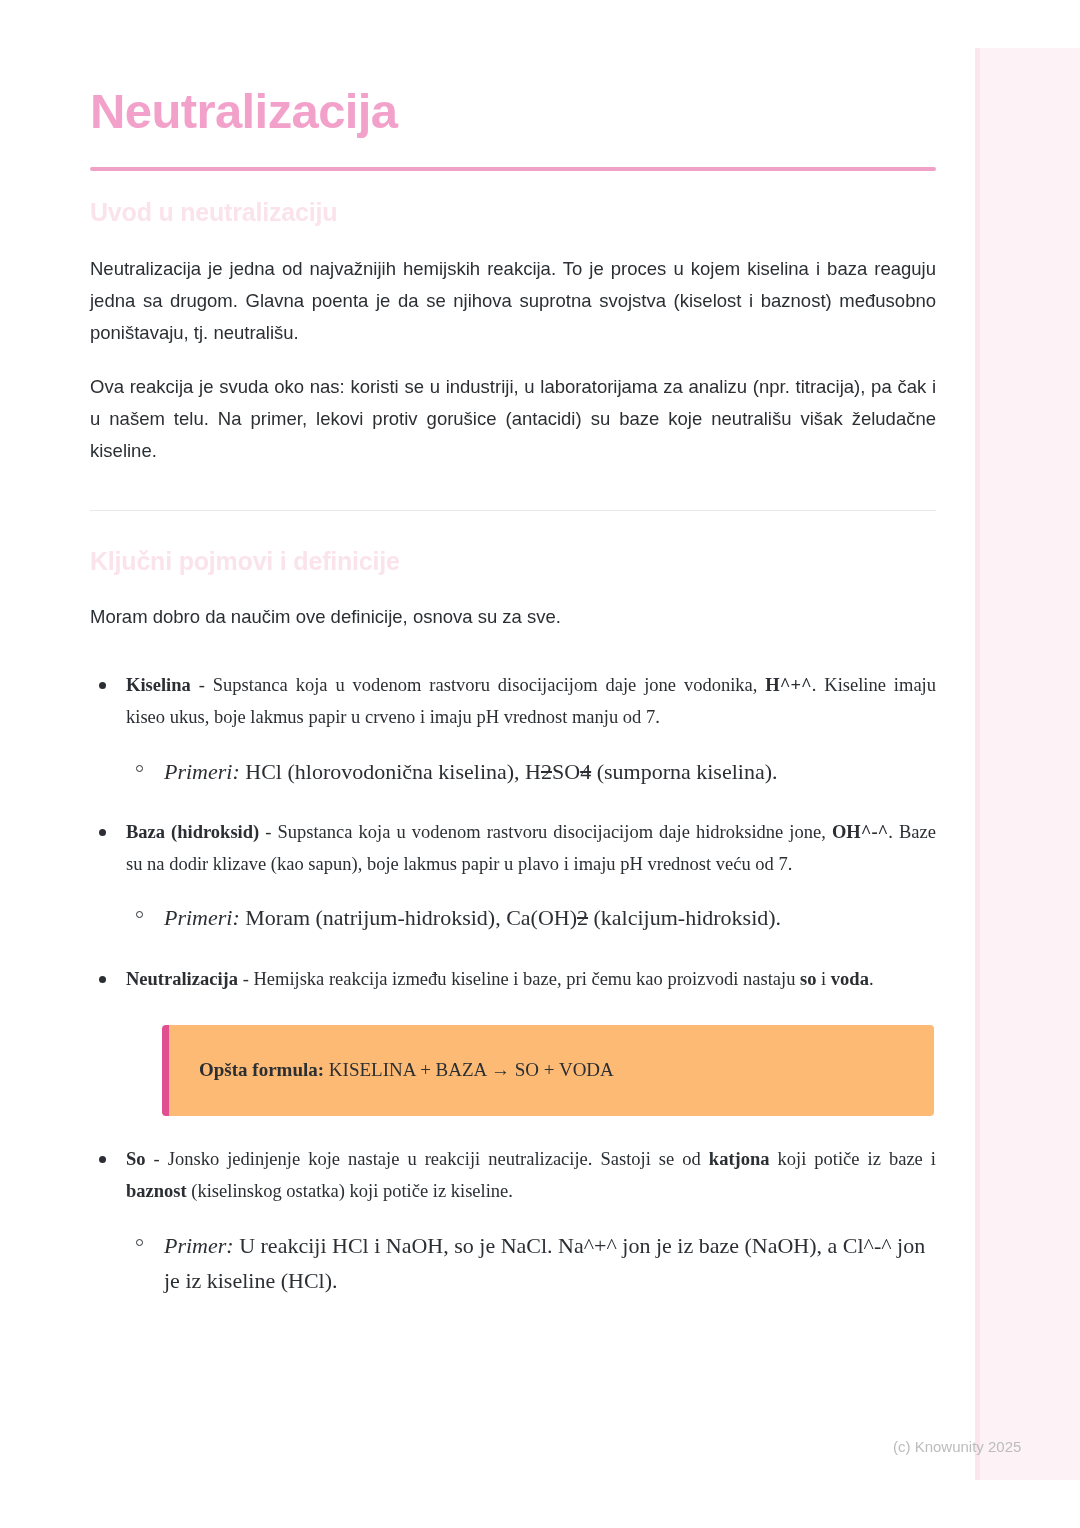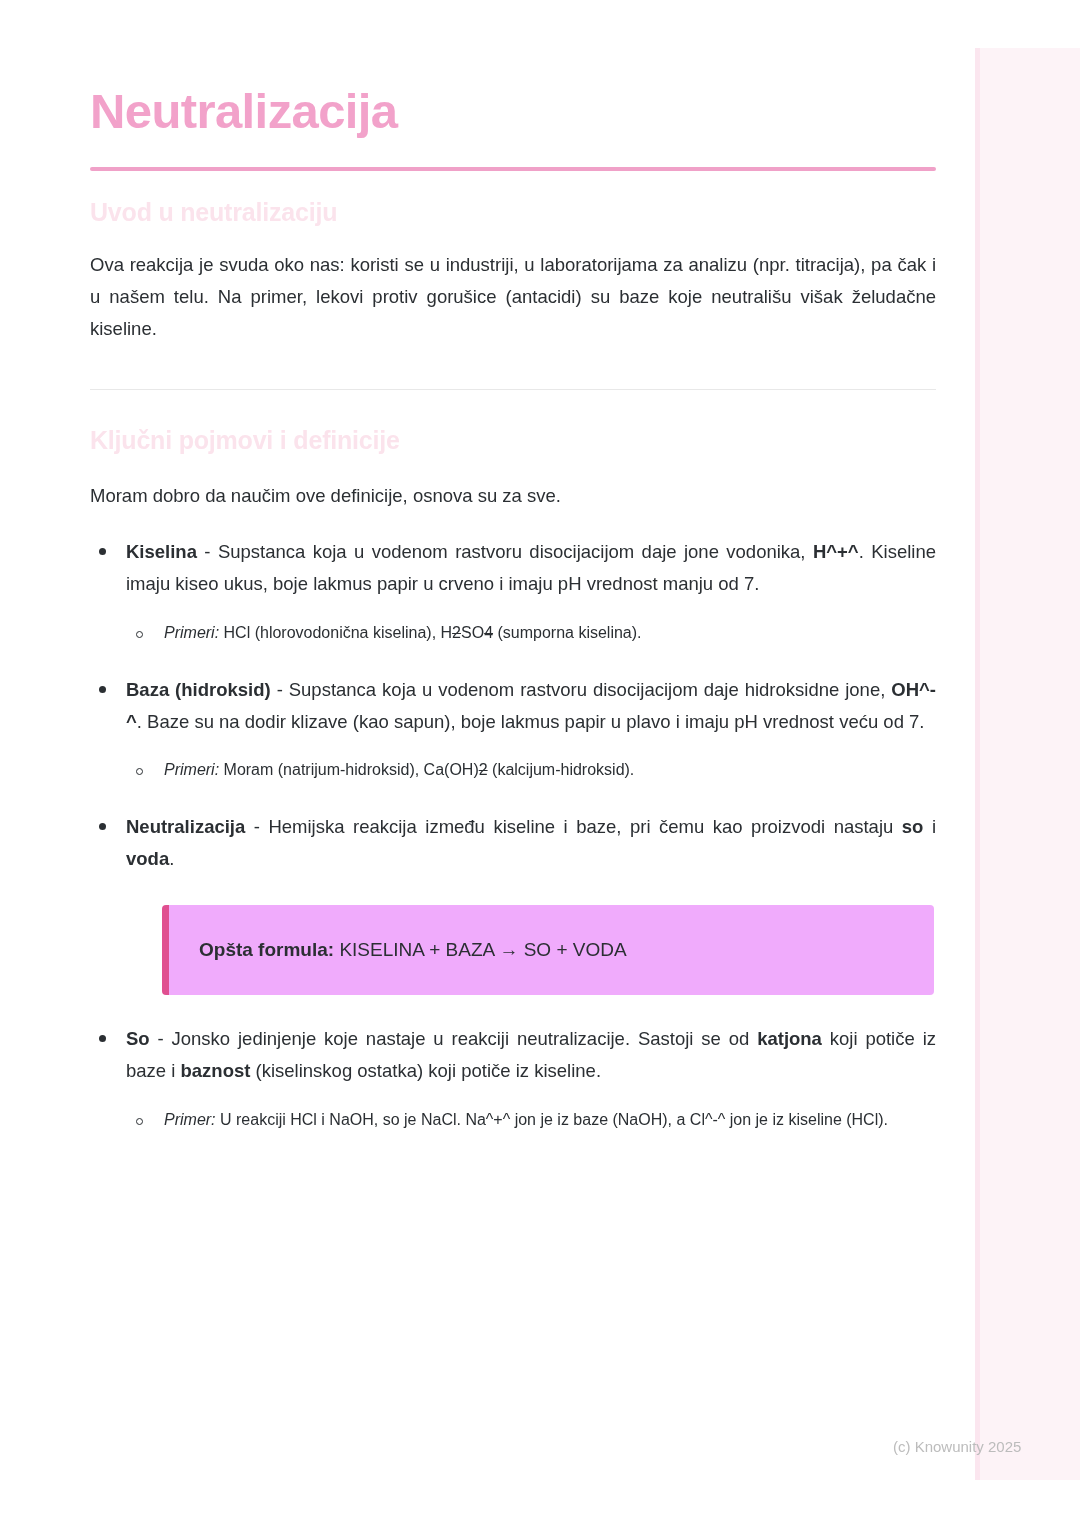--- a/index.html
+++ b/index.html
@@ -96,22 +96,23 @@
 
   .section-divider {
     margin-top: 44px;
     height: 1px;
     background: #e8e8e8;
     width: 846px;
   }
 
   ul.term-list {
     list-style: none;
-    margin: 26px 0 0 0;
-    padding: 0;
+    margin: 38px 0 0 0;
+    padding: 0;
+    font-family: Liberation Serif, serif;
   }
   ul.term-list > li.term-item {
     position: relative;
     padding-left: 36px;
     margin-top: 28px;
   }
   ul.term-list > li.term-item:first-child { margin-top: 22px; }
   ul.term-list > li.term-item > .bullet-dot {
     position: absolute;
     left: 9px;
@@ -130,40 +131,40 @@
   .term-text b, .term-text strong { font-weight: bold; }
 
   ul.sub-list {
     list-style: none;
     margin: 20px 0 0 0;
     padding: 0;
   }
   ul.sub-list > li.sub-item {
     position: relative;
     padding-left: 38px;
-    font-size: 16px;
+    font-size: 22px;
     line-height: 1.6;
     color: #2b2f33;
   }
   ul.sub-list > li.sub-item > .bullet-ring {
     position: absolute;
     left: 10px;
     top: 11px;
     width: 7px;
     height: 7px;
     border-radius: 50%;
     border: 1.6px solid #2b2f33;
     box-sizing: border-box;
   }
   .ital { font-style: italic; }
   .sub-marked { text-decoration: line-through; }
 
   .callout {
     margin: 30px 0 0 36px;
-    background: #f0abfc;
+    background: #fdba74;
     border-left: 7px solid #e04f90;
     border-radius: 4px;
     padding: 32px 28px 32px 30px;
     width: 772px;
     box-sizing: border-box;
   }
   .callout-text {
     font-size: 19px;
     line-height: 1.4;
     color: #2b2f33;
@@ -186,20 +187,21 @@
 
   <div class="edge-strip"></div>
 
   <div class="content">
 
     <h1 class="doc-title">Neutralizacija</h1>
     <div class="title-rule"></div>
 
     <h2 class="section-heading s1">Uvod u neutralizaciju</h2>
 
+    <p class="body-text first">Neutralizacija je jedna od najvažnijih hemijskih reakcija. To je proces u kojem kiselina i baza reaguju jedna sa drugom. Glavna poenta je da se njihova suprotna svojstva (kiselost i baznost) međusobno poništavaju, tj. neutrališu.</p>
     <p class="body-text">Ova reakcija je svuda oko nas: koristi se u industriji, u laboratorijama za analizu (npr. titracija), pa čak i u našem telu. Na primer, lekovi protiv gorušice (antacidi) su baze koje neutrališu višak želudačne kiseline.</p>
 
     <div class="section-divider"></div>
 
     <h2 class="section-heading s2">Ključni pojmovi i definicije</h2>
 
     <p class="lead-text">Moram dobro da naučim ove definicije, osnova su za sve.</p>
 
     <ul class="term-list">
 

